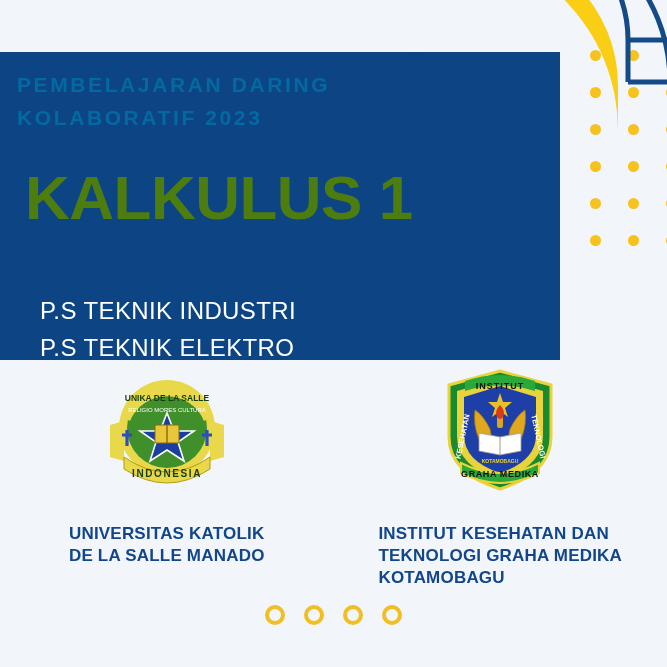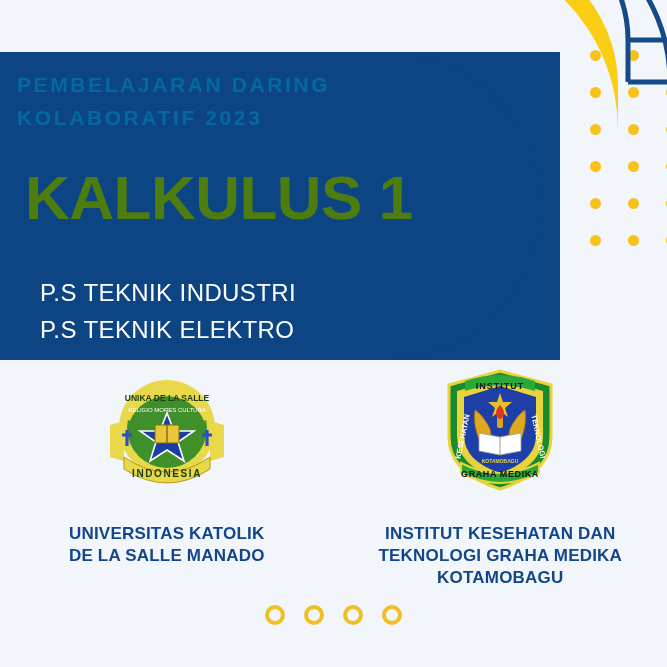--- a/index.html
+++ b/index.html
@@ -80,21 +80,21 @@
     position:absolute;
     left:25px; top:115px;
     color:#4d7c0f;
     font-size:62px;
     font-weight:bold;
     letter-spacing:-0.5px;
     line-height:62px;
   }
   .programs{
     position:absolute;
-    left:40px; top:222px;
+    left:40px; top:240px;
     color:#ffffff;
     font-size:24px;
     line-height:37px;
     letter-spacing:0.4px;
     font-weight:400;
     white-space:pre-line;
   }
 
   
   .logos{
@@ -110,21 +110,21 @@
     flex-direction:column;
     align-items:center;
     gap:20px;
   }
   .logo-box{
     width:130px;height:130px;
     position:relative;
   }
   .logo-caption{
     margin-top:8px;
-    text-align:center;
+    text-align:left;
     color:#11468a;
     font-size:17px;
     font-weight:bold;
     line-height:22px;
     letter-spacing:0.2px;
     white-space:pre-line;
   }
 
   
   .pager{

